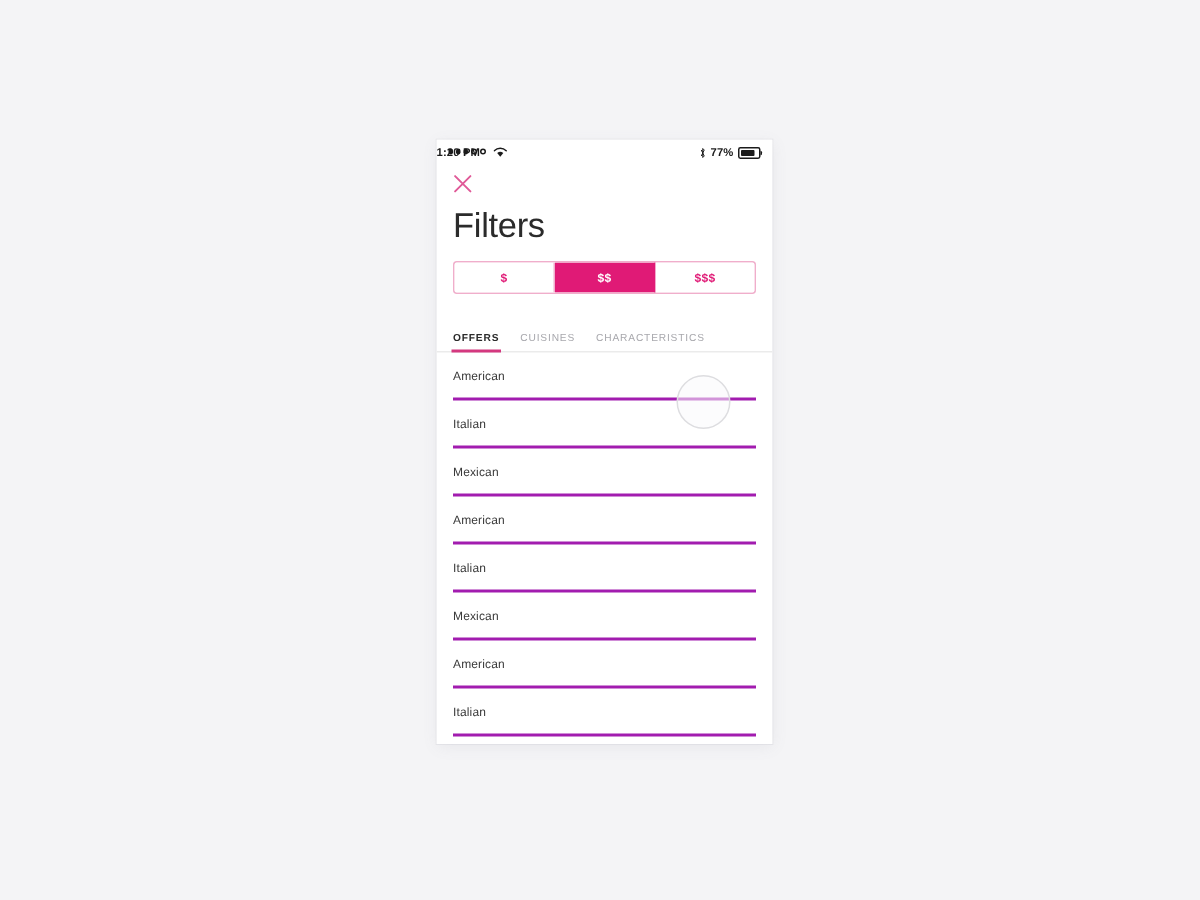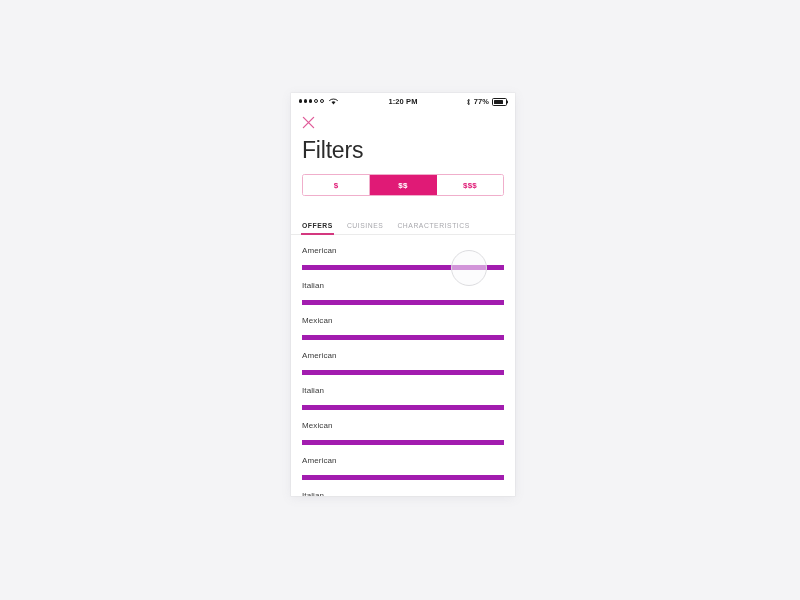--- a/index.html
+++ b/index.html
@@ -47,21 +47,21 @@
   }
   .dot.empty {
     background: transparent;
     border: 0.8px solid #1b1b1b;
     width: 2.4px; height: 2.4px;
   }
   .wifi { width: 9px; height: 7px; display: block; }
   .sb-center {
     position: absolute;
     left: 0; right: 0;
-    text-align: center;
+    text-align: left;
     font-size: 7.5px;
     font-weight: bold;
     color: #1b1b1b;
   }
   .sb-right {
     margin-left: auto;
     display: flex;
     align-items: flex-end;
     gap: 3px;
     position: relative;
@@ -177,21 +177,21 @@
   }
 
   
   .list { padding: 0 11px; }
   .row {
     height: 30px;
     display: flex;
     align-items: center;
     font-size: 8px;
     color: #3a3a3a;
-    border-bottom: 5px solid #a21caf;
+    border-bottom: 2px solid #a21caf;
     cursor: pointer;
     letter-spacing: 0.1px;
   }
 
   
   .cursor {
     position: absolute;
     width: 34px; height: 34px;
     border-radius: 50%;
     border: 1px solid #dddde0;

